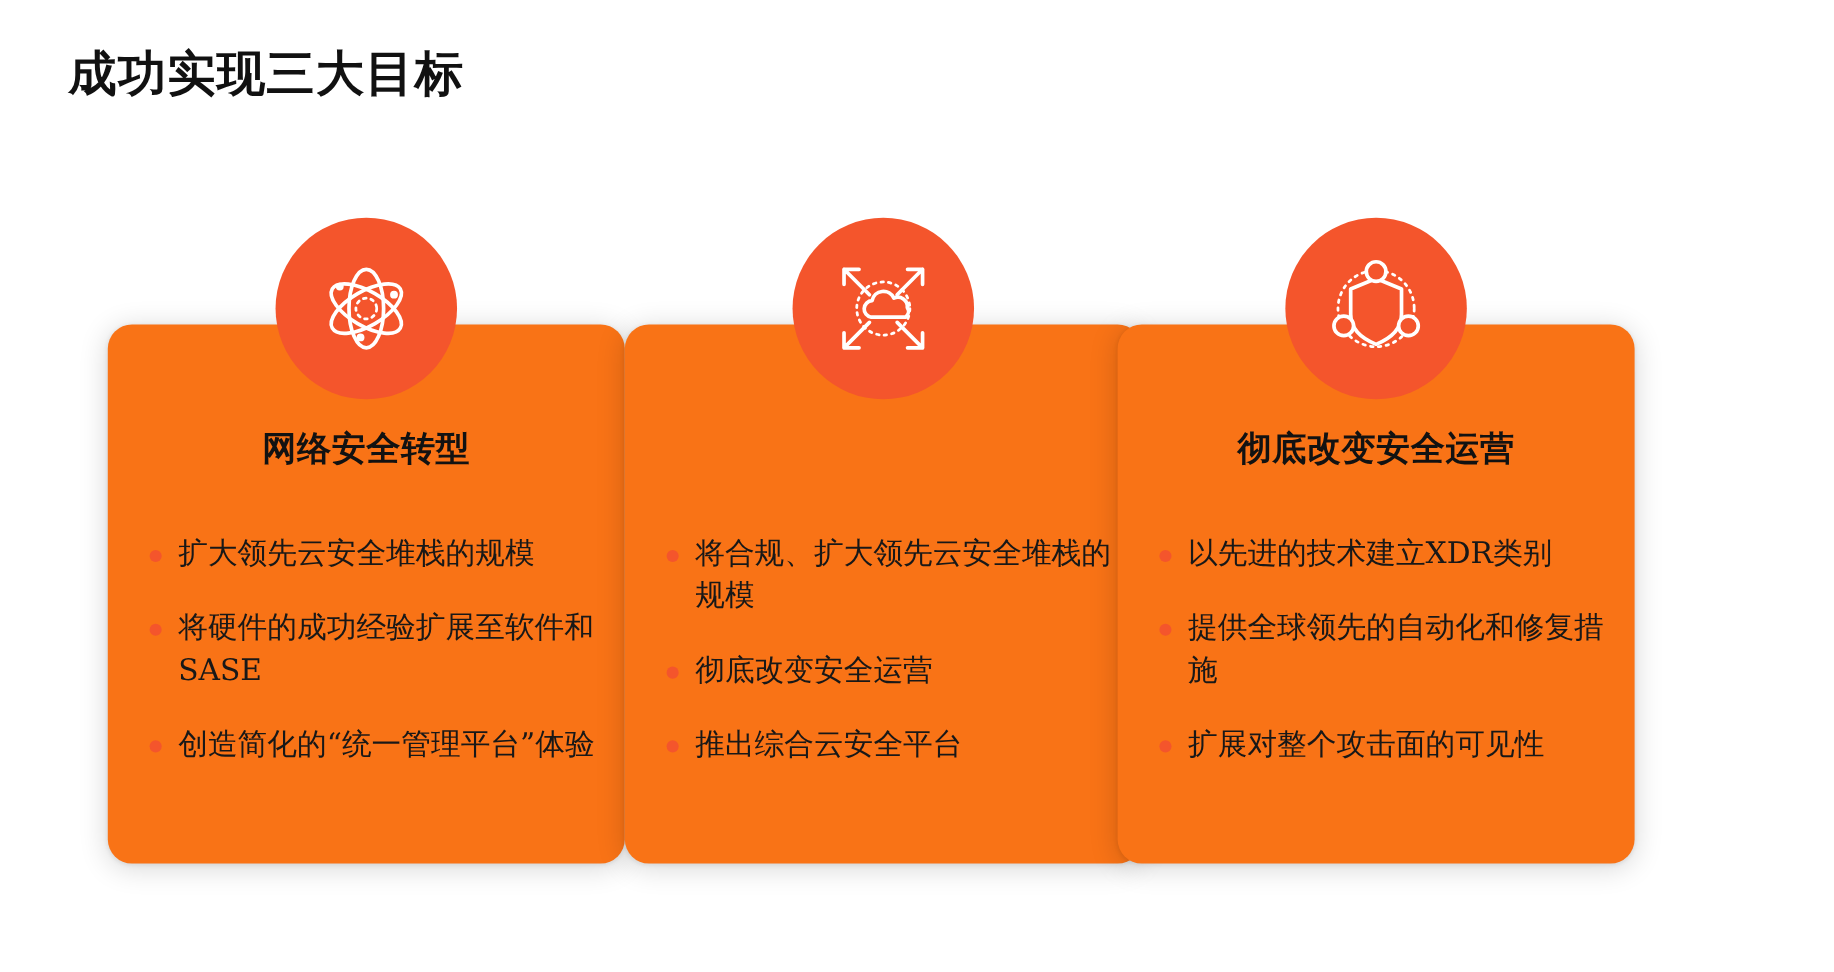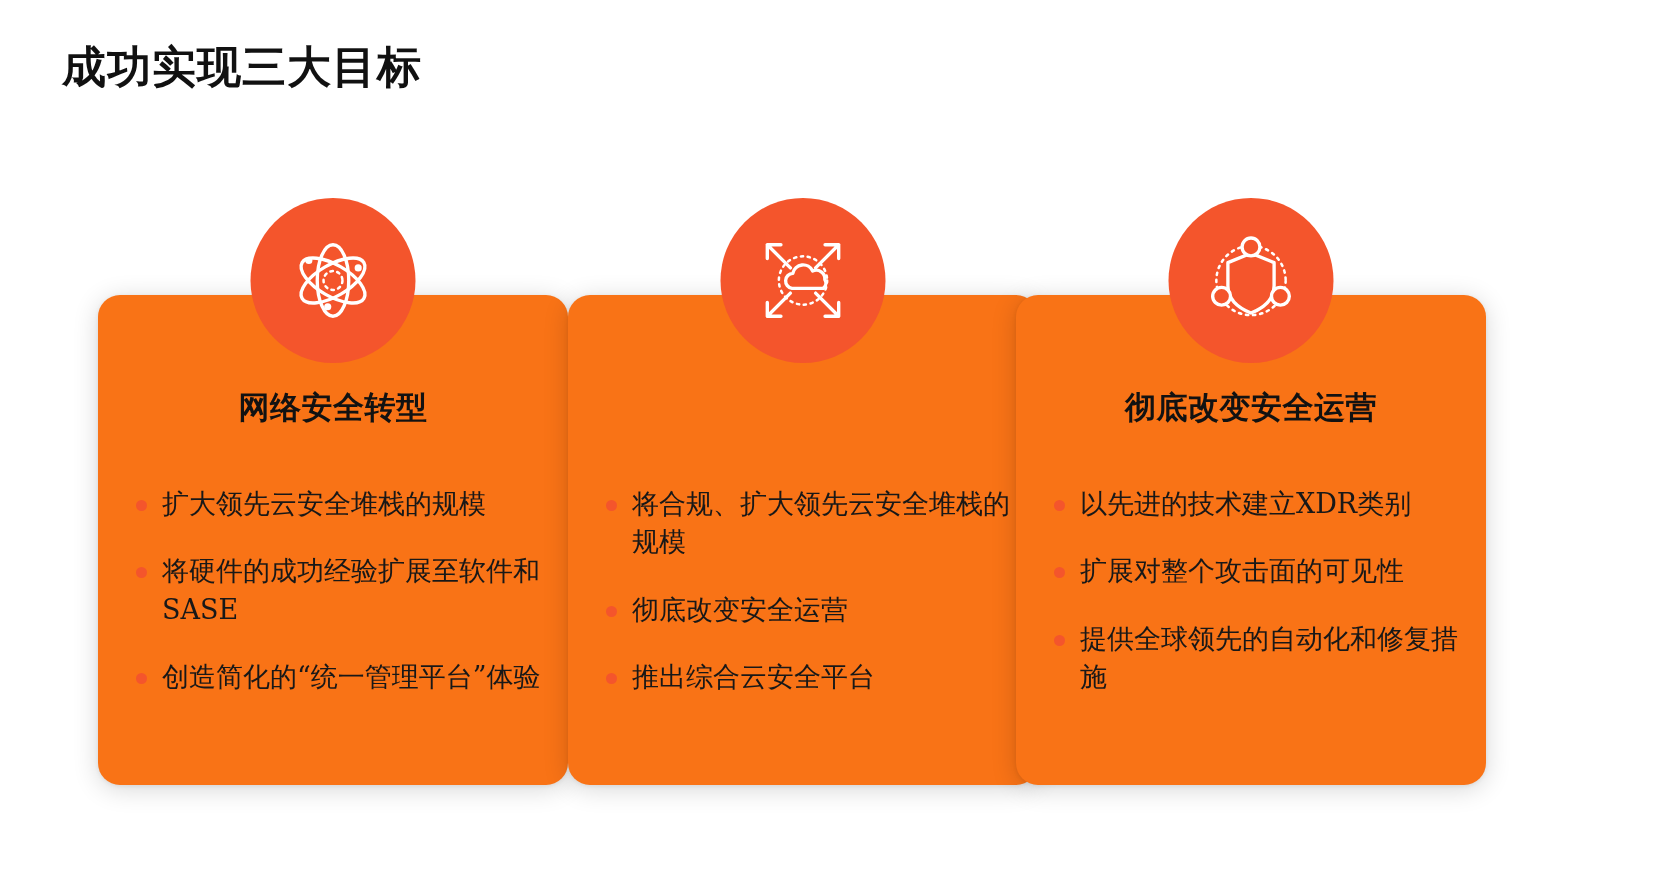--- a/index.html
+++ b/index.html
@@ -201,23 +201,23 @@
         </svg>
       </div>
       <div class="card-title">彻底改变安全运营</div>
       <ul class="bullets">
         <li class="bullet">
           <span class="dot"></span>
           <span class="txt">以先进的技术建立XDR类别</span>
         </li>
         <li class="bullet">
           <span class="dot"></span>
+          <span class="txt">提供全球领先的自动化和修复措施</span>
+        </li>
+        <li class="bullet">
+          <span class="dot"></span>
           <span class="txt">扩展对整个攻击面的可见性</span>
-        </li>
-        <li class="bullet">
-          <span class="dot"></span>
-          <span class="txt">提供全球领先的自动化和修复措施</span>
         </li>
       </ul>
     </div>
 
   </div>
 </div>
 
 </body></html>

